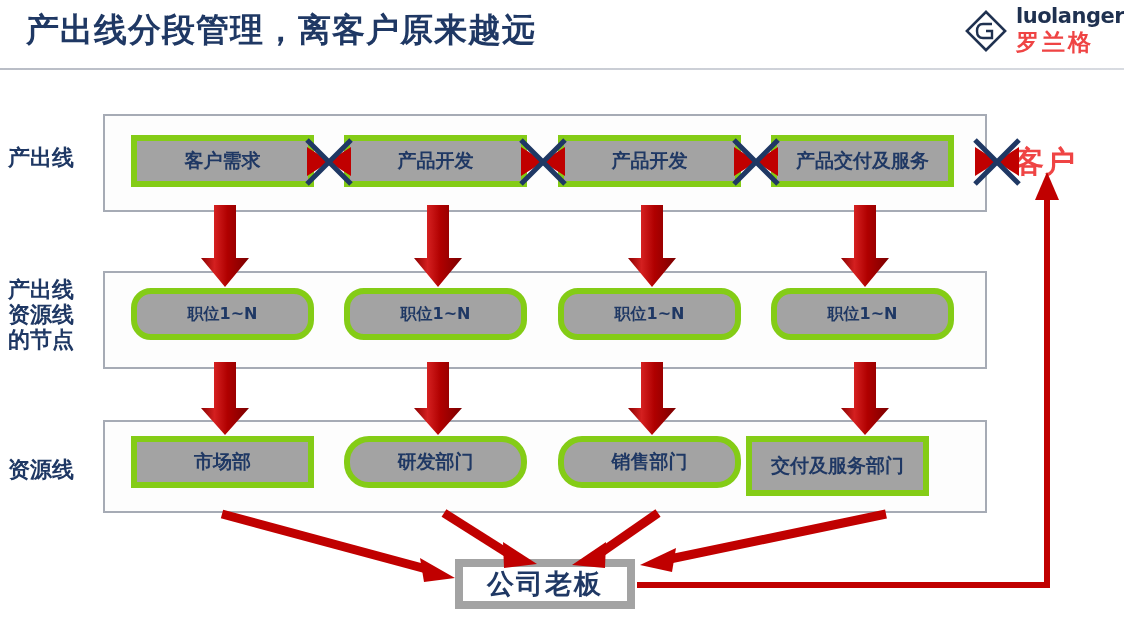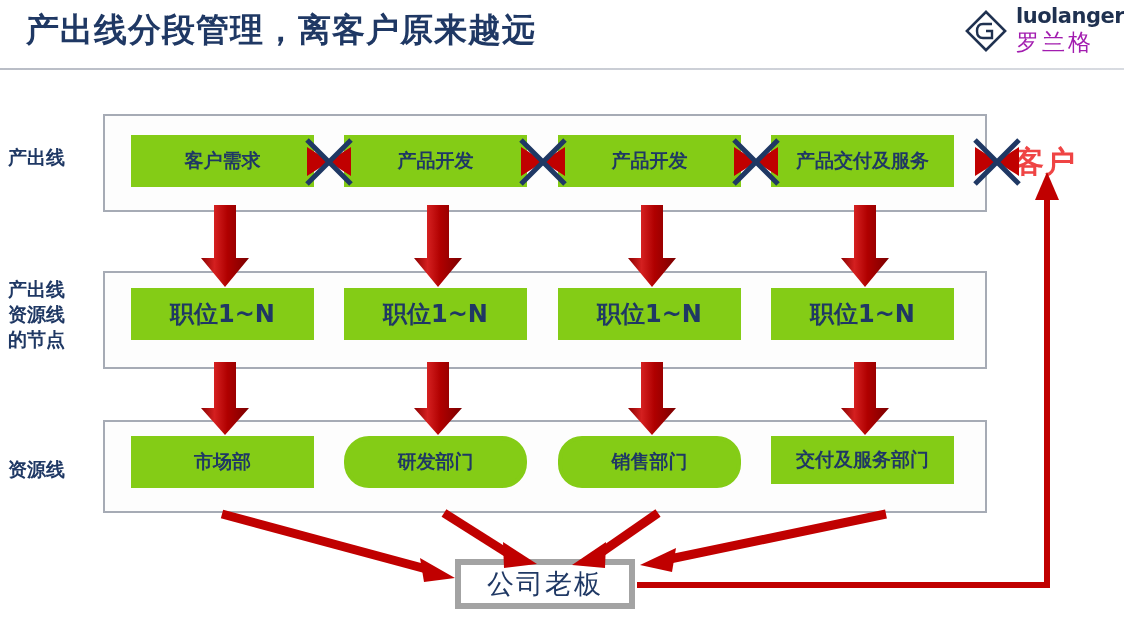--- a/index.html
+++ b/index.html
@@ -34,60 +34,60 @@
     position:absolute;left:0;top:5px;width:48px;height:48px;
   }
   #logo-latin{
     position:absolute;left:54px;top:2px;
     font-size:21px;font-weight:bold;color:#1f3150;
     letter-spacing:-0.5px;
     font-family:"DejaVu Sans","Liberation Sans",sans-serif;
   }
   #logo-cn{
     position:absolute;left:54px;top:25px;
-    font-size:23px;font-weight:normal;color:#a21caf;
+    font-size:23px;font-weight:bold;color:#ef4444;
     letter-spacing:3px;
     font-family:"DejaVu Sans","Liberation Sans",sans-serif;
   }
   
   .row-label{
     position:absolute;
-    color:#1f3864;font-weight:bold;font-size:19px;
+    color:#1f3864;font-weight:bold;font-size:22px;
     line-height:25px;
     font-family:"DejaVu Sans","Liberation Sans",sans-serif;
     text-align:left;
     white-space:pre-line;
   }
   
   .band{
     position:absolute;
     border:2px solid #a6abb5;
     background:#fdfdfd;
     box-sizing:border-box;
   }
   
   .node{
     position:absolute;
-    border:4px solid #84cc16;
-    background:#84cc16;
+    border:6px solid #84cc16;
+    background:#a3a3a3;
     box-sizing:border-box;
     display:flex;align-items:center;justify-content:center;
     color:#1f3864;font-weight:bold;
     font-family:"DejaVu Sans","Liberation Sans",sans-serif;
     white-space:nowrap;
   }
   .node.r1{font-size:19px;}
-  .node.r2{font-size:24px;}
+  .node.r2{font-size:16px;border-radius:20px;}
   .node.r3{font-size:19px;}
   
   #boss-box{
     position:absolute;
-    border:6px solid #a3a3a3;background:#ffffff;box-sizing:border-box;
+    border:8px solid #a3a3a3;background:#ffffff;box-sizing:border-box;
     display:flex;align-items:center;justify-content:center;
-    color:#1f3864;font-weight:normal;font-size:27px;letter-spacing:2px;
+    color:#1f3864;font-weight:bold;font-size:27px;letter-spacing:2px;
     font-family:"DejaVu Sans","Liberation Sans",sans-serif;
   }
   
   #customer-label{
     position:absolute;
     color:#ef4444;font-weight:bold;font-size:30px;letter-spacing:1px;
     font-family:"DejaVu Sans","Liberation Sans",sans-serif;
     white-space:nowrap;
   }
   #svg-overlay{position:absolute;left:0;top:0;width:1124px;height:634px;pointer-events:none;}
@@ -131,21 +131,21 @@
 <div class="node r2" style="left:131px;top:288px;width:183px;height:52px;">职位1~N</div>
 <div class="node r2" style="left:344px;top:288px;width:183px;height:52px;">职位1~N</div>
 <div class="node r2" style="left:558px;top:288px;width:183px;height:52px;">职位1~N</div>
 <div class="node r2" style="left:771px;top:288px;width:183px;height:52px;">职位1~N</div>
 
 <div class="band" style="left:103px;top:420px;width:884px;height:93px;"></div>
 
 <div class="node r3" style="left:131px;top:436px;width:183px;height:52px;">市场部</div>
 <div class="node r3" style="left:344px;top:436px;width:183px;height:52px;border-radius:25px;">研发部门</div>
 <div class="node r3" style="left:558px;top:436px;width:183px;height:52px;border-radius:24px;">销售部门</div>
-<div class="node r3" style="left:771px;top:436px;width:183px;height:48px;">交付及服务部门</div>
+<div class="node r3" style="left:746px;top:436px;width:183px;height:60px;">交付及服务部门</div>
 
 <div id="boss-box" style="left:455px;top:559px;width:180px;height:50px;">公司老板</div>
 
 <div id="customer-label" style="left:1014px;top:142px;">客户</div>
 
 <svg id="svg-overlay" viewBox="0 0 1124 634">
   <defs>
     <linearGradient id="redGrad" x1="0" y1="0" x2="1" y2="0">
       <stop offset="0%" stop-color="#8c0000"></stop>
       <stop offset="28%" stop-color="#d42020"></stop>

